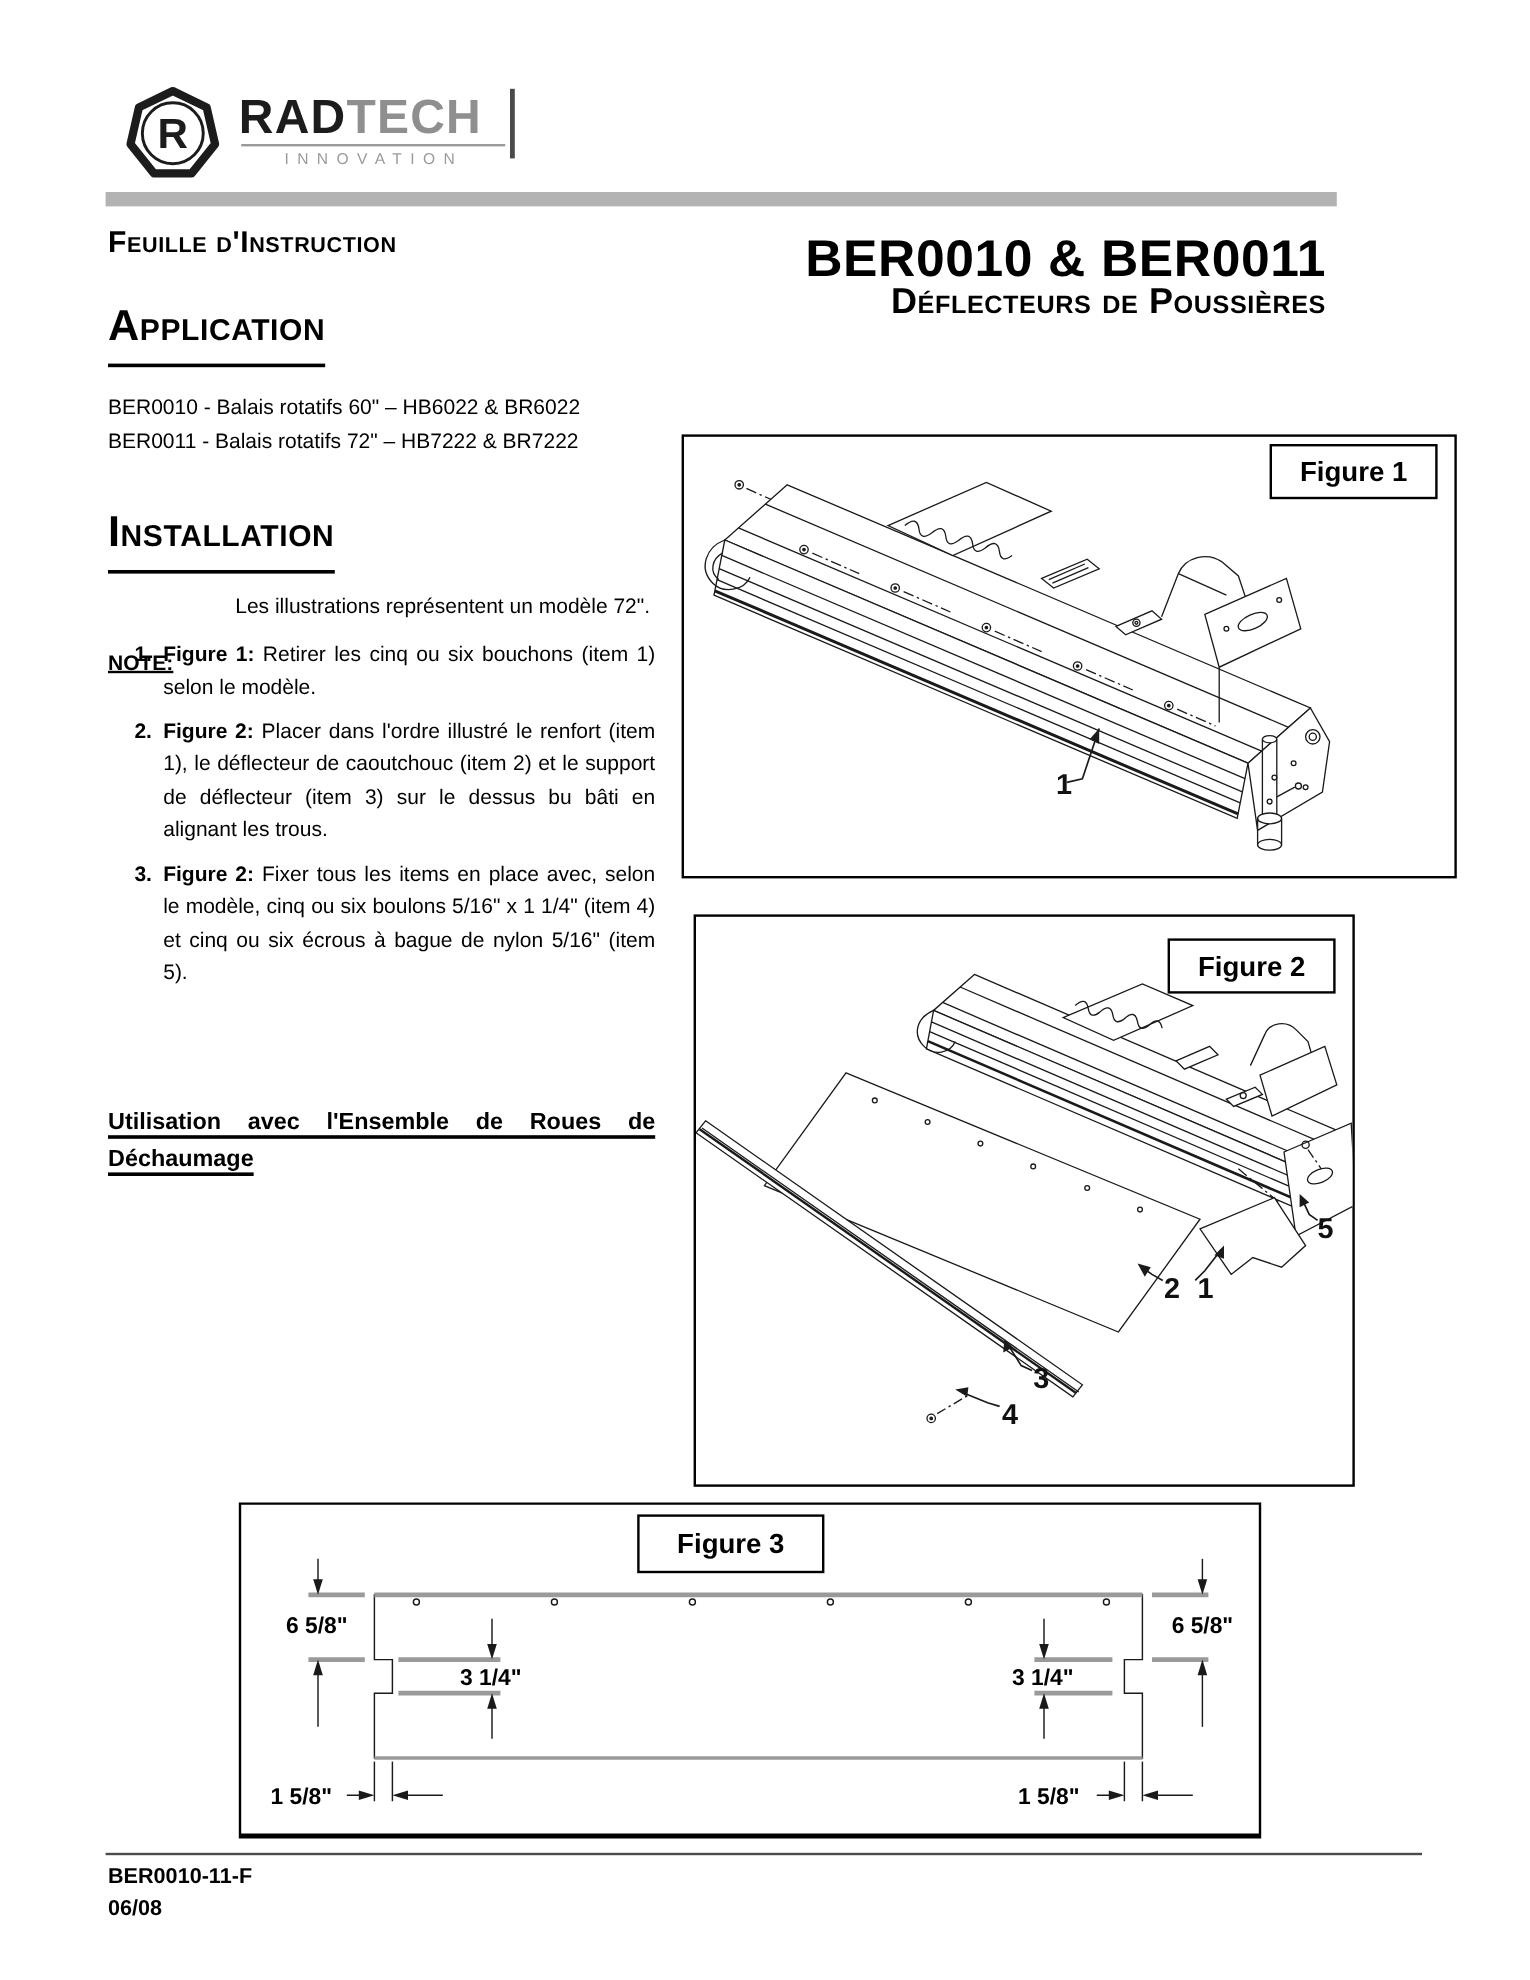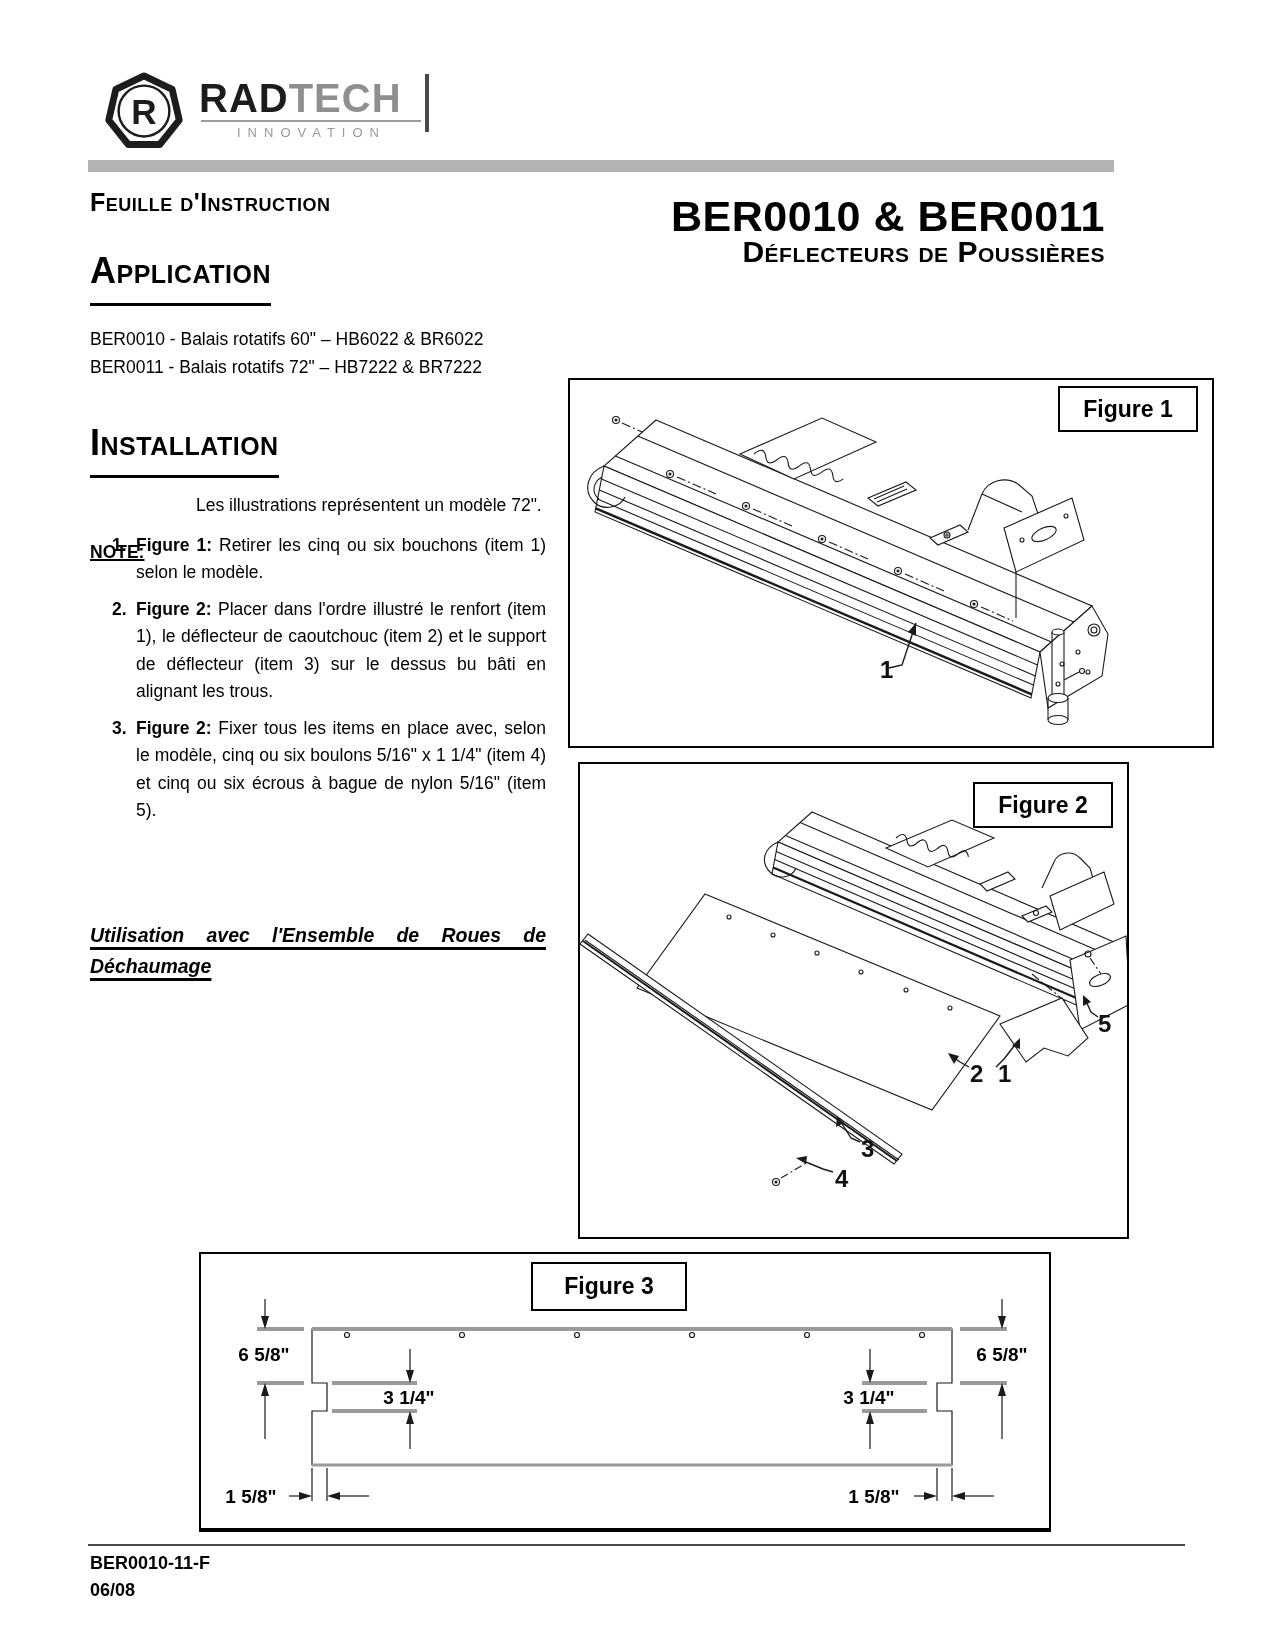--- a/index.html
+++ b/index.html
@@ -29,26 +29,26 @@
   .application{position:absolute;left:90px;top:252px;width:620px;}
   .app-lines{margin-top:20px;}
   .installation{position:absolute;left:90px;top:424px;width:456px;}
   .note{position:relative;margin-top:14px;padding-left:106px;text-align:justify;}
   .note-label{position:absolute;left:0;top:0;font-weight:bold;text-decoration:underline;text-decoration-thickness:2px;margin-top:47px;}
   .steps{margin-top:12px;margin-left:22px;width:434px;}
   .step{position:relative;padding-left:24px;text-align:justify;margin-bottom:9px;}
   .step-num{position:absolute;left:0;top:0;font-weight:bold;}
   .step-fig{font-weight:bold;}
   .wheels{position:absolute;left:90px;top:920px;width:456px;}
-  .wheels-h{font-size:19.5px;font-weight:bold;font-style:italic;text-align:justify;
+  .wheels-h{font-size:19.5px;font-weight:bold;text-align:justify;
             text-decoration:underline;text-decoration-thickness:2.5px;text-underline-offset:5px;line-height:31px;}
   .wheels-b{margin-top:9px;text-align:justify;}
   
   .figbox{position:absolute;border:2px solid #000;background:#fff;box-sizing:border-box;}
-  .fig1{left:568px;top:378px;width:646px;height:370px;}
+  .fig1{left:568px;top:362px;width:646px;height:370px;}
   .fig2{left:568px;top:762px;width:551px;height:477px;margin-left:10px;}
   .fig3{left:199px;top:1252px;width:852px;height:280px;border-width:2px 2px 4px 2px;}
   .figlabel{position:absolute;border:2px solid #000;background:#fff;font-weight:bold;font-size:23px;
             display:flex;align-items:center;justify-content:center;z-index:5;}
   .figbox svg{position:absolute;left:0;top:0;}
   
   .footer-rule{position:absolute;left:88px;top:1544px;width:1097px;height:2px;background:#4a4a4a;}
   .footer{position:absolute;left:90px;top:1550px;font-size:18px;font-weight:bold;line-height:27px;}
 </style>
 </head>

